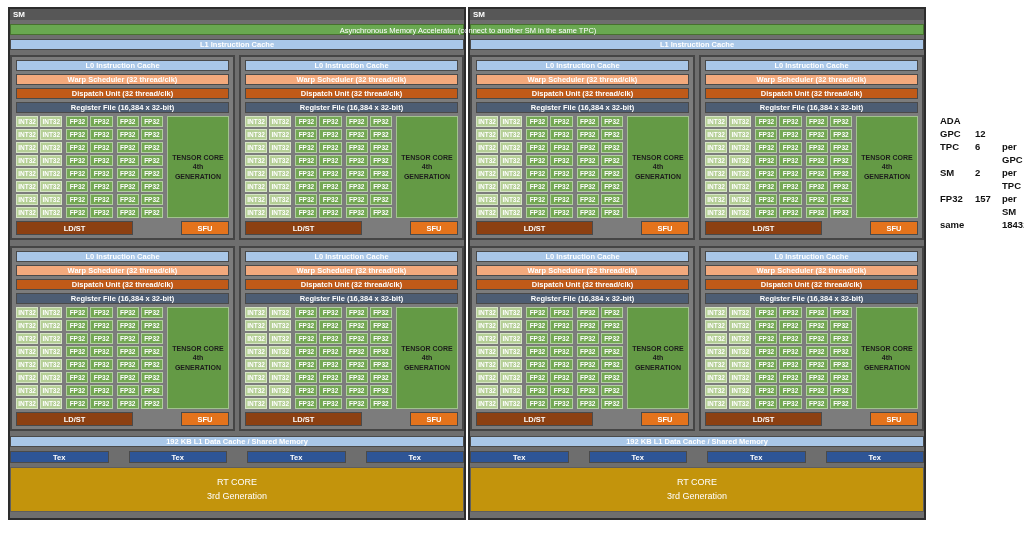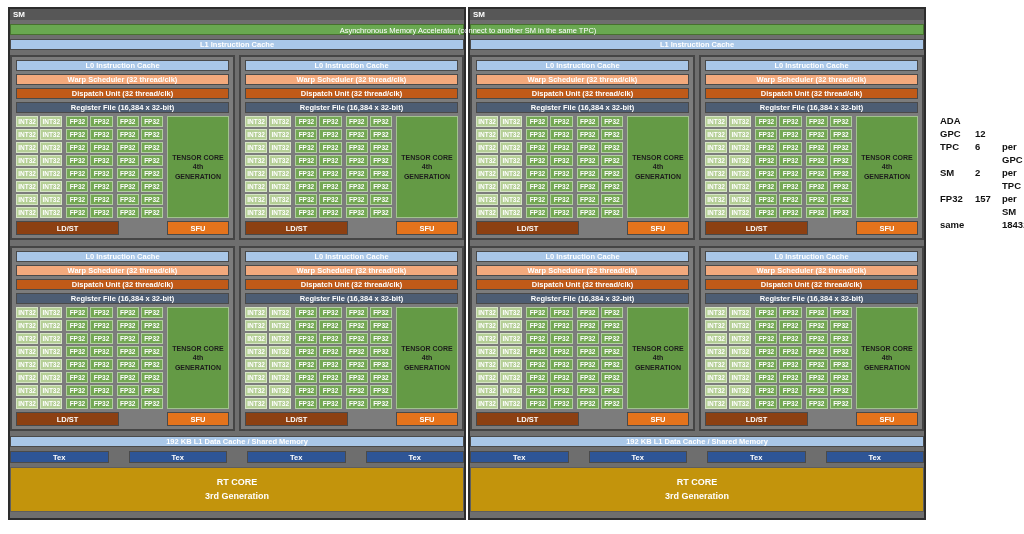--- a/index.html
+++ b/index.html
@@ -48,27 +48,27 @@
   }
   .cell.int32 { background:var(--int32); }
   .cell.fp32 { background:var(--fp32); }
   .tensor {
     width:62px; background:var(--tensor); border:1px solid rgba(255,255,255,.4);
     color:#1d1d1d; font-weight:bold; font-size:7px; line-height:1.3;
     display:flex; flex-direction:column; align-items:center; justify-content:center; text-align:center;
   }
   .exec-row { display:flex; }
   .ldst { flex:1; height:14px; background:var(--ldst); }
-  .sfu { width:62px; height:14px; background:var(--sfu);margin-left:48px; }
+  .sfu { width:48px; height:14px; background:var(--sfu);margin-left:48px; }
   .shared { background:var(--light_blue); margin-top:5px; }
   .tex-row { display:flex; gap:20px; margin-top:4px; }
   .tex { flex:1; height:12px; background:var(--tex); }
   .rt {
     margin-top:4px; flex:1; background:var(--rt); border:1px solid #5e5e5e;
-    color:#fff; font-weight:bold; font-size:9px; line-height:1.5;
+    color:#fff; font-weight:normal; font-size:9px; line-height:1.5;
     display:flex; flex-direction:column; align-items:center; justify-content:center; text-align:center;
   }
   .stats {
     position:absolute; left:940px; top:114px; color:#111;
     font-size:9.5px; font-weight:bold; line-height:13px;
   }
   .stats-title { margin-bottom:0; }
   .stats-rows { display:grid; grid-template-columns:35px 27px auto; }
 </style>
 </head>

